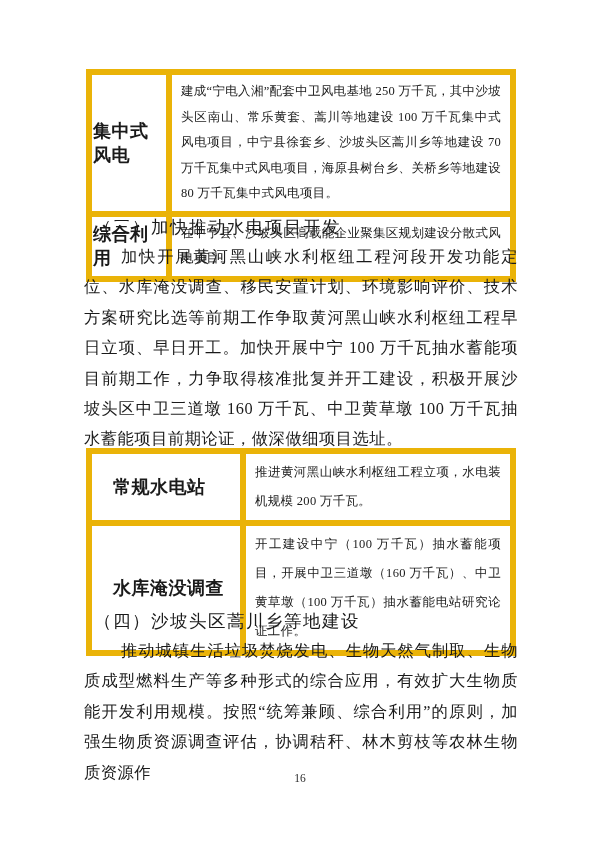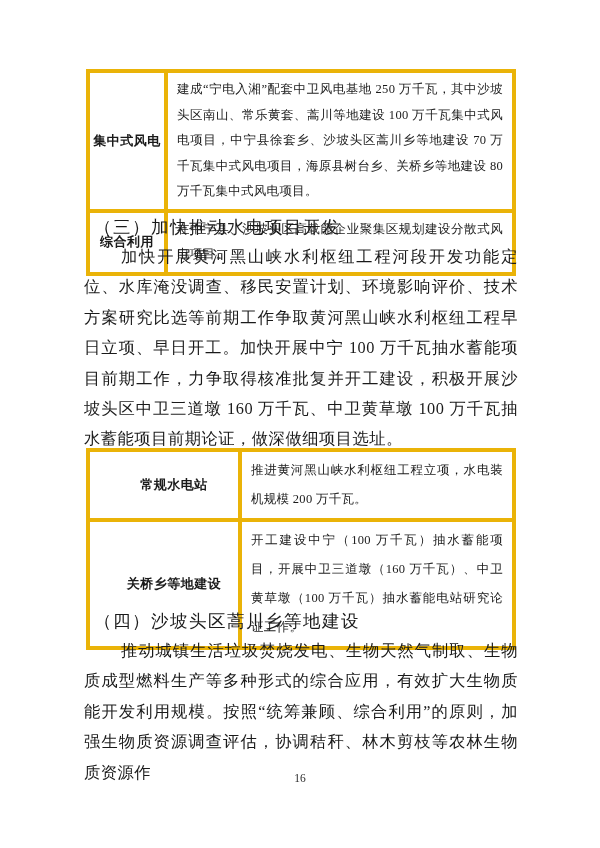--- a/index.html
+++ b/index.html
@@ -12,31 +12,31 @@
     font-family: "Liberation Serif", "DejaVu Serif", serif;
     overflow: hidden;
   }
   table.doc-tbl {
     position: absolute;
     border-collapse: collapse;
     table-layout: fixed;
     background: #fff;
   }
   table.doc-tbl td {
-    border: 4px solid #eab308;
+    border: 6px solid #eab308;
     vertical-align: middle;
   }
   #tbl-wind { top: 69px; left: 86px; width: 430px; }
   #tbl-wind td.label-cell { width: 72px; }
   #tbl-hydro { top: 448px; left: 86px; width: 430px; }
   #tbl-hydro td.label-cell { width: 126px; padding-left: 21px; }
   .label-cell {
-    text-align: center;
+    text-align: left;
     font-weight: bold;
-    font-size: 13px;
+    font-size: 18px;
     letter-spacing: 0.5px;
   }
   .content-cell {
     font-size: 12.5px;
     text-align: justify;
     padding: 4px 9px;
     letter-spacing: 0.3px;
   }
   #tbl-wind .content-cell { line-height: 25.5px; }
   #tbl-wind .row-short { height: 34px; }
@@ -103,21 +103,21 @@
 
   <div class="body-para" id="p-hydro">加快开展黄河黑山峡水利枢纽工程河段开发功能定位、水库淹没调查、移民安置计划、环境影响评价、技术方案研究比选等前期工作争取黄河黑山峡水利枢纽工程早日立项、早日开工。加快开展中宁 100 万千瓦抽水蓄能项目前期工作，力争取得核准批复并开工建设，积极开展沙坡头区中卫三道墩 160 万千瓦、中卫黄草墩 100 万千瓦抽水蓄能项目前期论证，做深做细项目选址。</div>
 
   <table class="doc-tbl" id="tbl-hydro">
     <tbody>
       <tr>
         <td class="label-cell">常规水电站</td>
         <td class="content-cell">推进黄河黑山峡水利枢纽工程立项，水电装机规模 200 万千瓦。</td>
       </tr>
       <tr>
-        <td class="label-cell">关桥乡等地建设</td>
+        <td class="label-cell">水库淹没调查</td>
         <td class="content-cell">开工建设中宁（100 万千瓦）抽水蓄能项目，开展中卫三道墩（160 万千瓦）、中卫黄草墩（100 万千瓦）抽水蓄能电站研究论证工作。</td>
       </tr>
     </tbody>
   </table>
 
   <div class="sec-heading" id="h-biomass">（四）沙坡头区蒿川乡等地建设</div>
 
   <div class="body-para" id="p-biomass">推动城镇生活垃圾焚烧发电、生物天然气制取、生物质成型燃料生产等多种形式的综合应用，有效扩大生物质能开发利用规模。按照“统筹兼顾、综合利用”的原则，加强生物质资源调查评估，协调秸秆、林木剪枝等农林生物质资源作</div>
 
   <div class="page-number">16</div>

